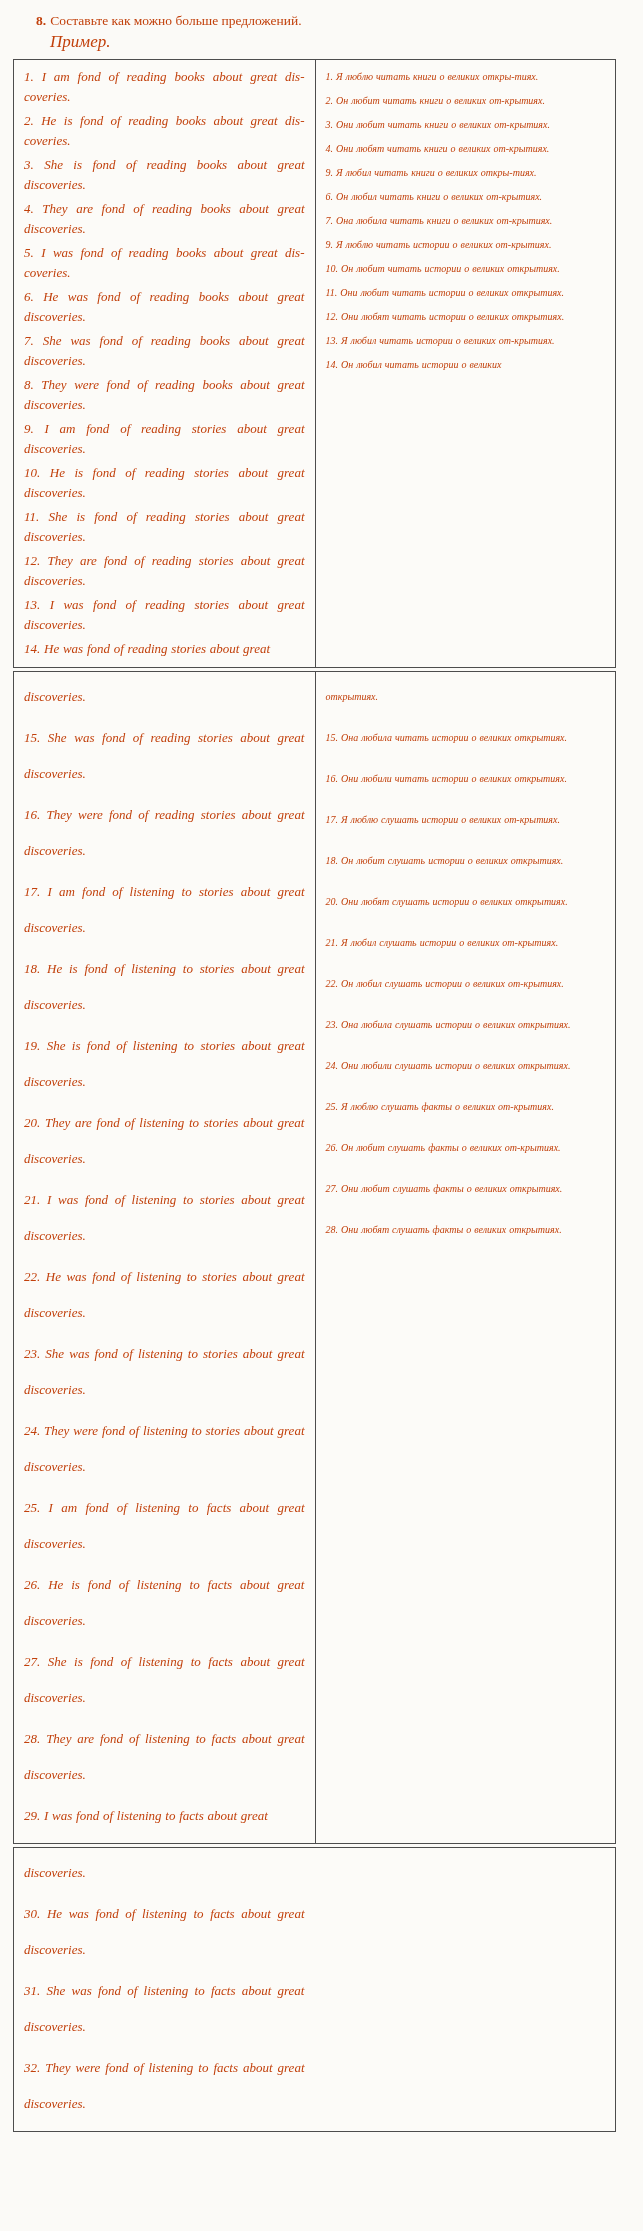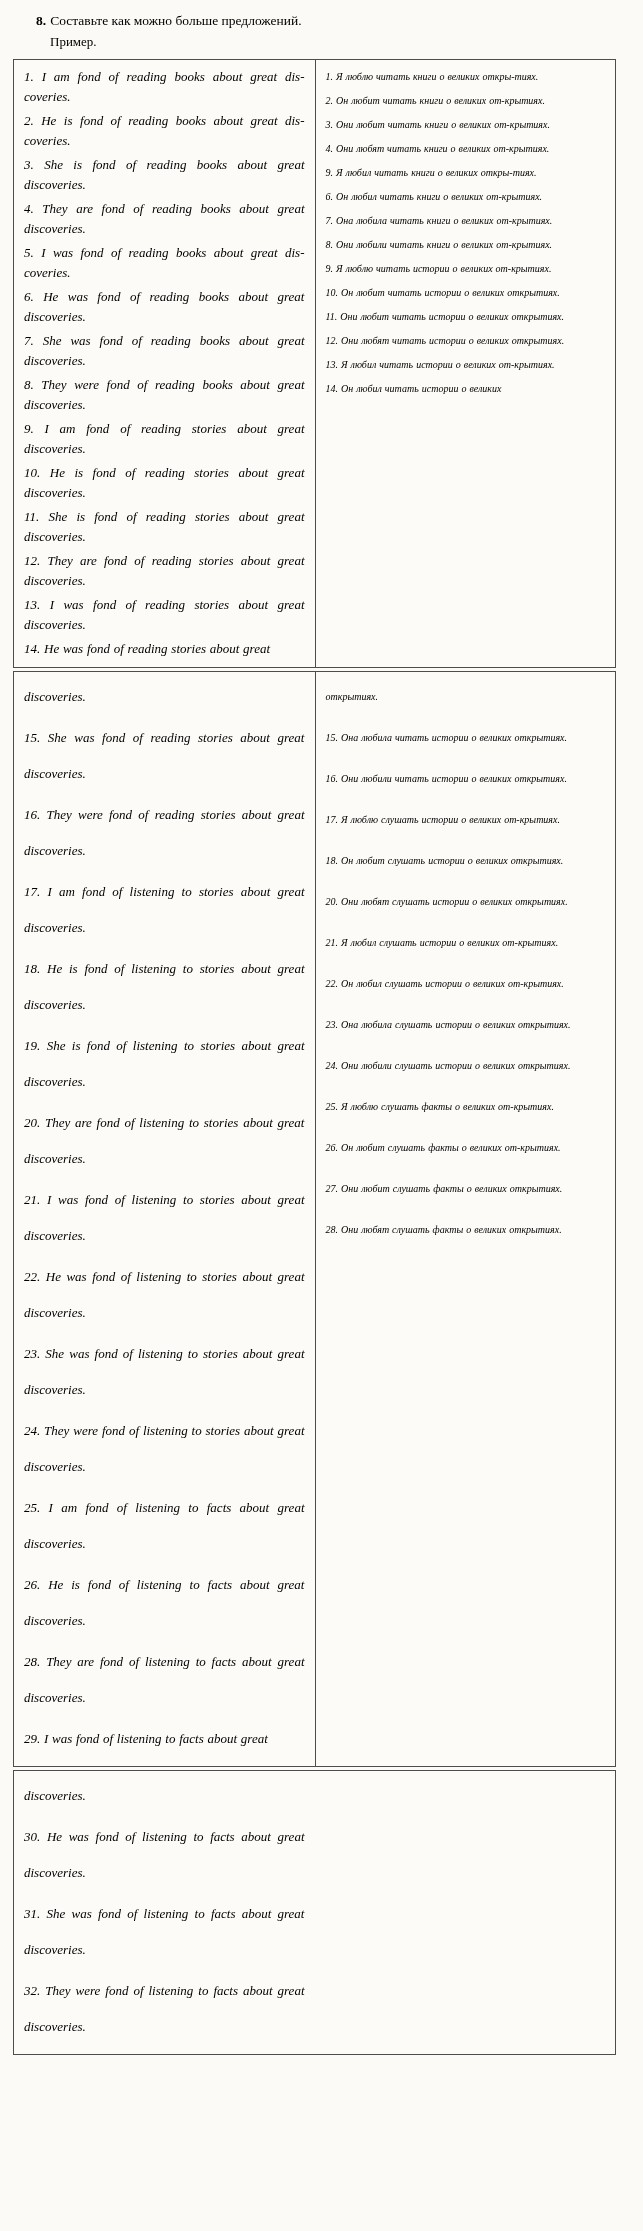--- a/index.html
+++ b/index.html
@@ -5,34 +5,35 @@
   html, body {
     margin: 0;
     padding: 0;
     background: #f7f7f4;
   }
   .page {
     position: relative;
     width: 643px;
     height: 2231px;
     background: #fbfaf7;
-    color: #000000;
+    color: #c2410c;
     font-family: "Liberation Serif", "DejaVu Serif", serif;
     overflow: hidden;
     box-sizing: border-box;
   }
   .heading {
     margin: 12px 0 0 36px;
     font-size: 13.5px;
     line-height: 17px;
   }
   .heading .num { font-weight: bold; margin-right: 4px; }
   .example {
     margin: 5px 8px 9px 50px;
-    font-size: 13px;
+    font-size: 17px;
+    font-style: italic;
     line-height: 16px;
   }
   .block {
     display: flex;
     align-items: stretch;
     margin: 0 27px 3px 13px;
     border: 1px solid #4d4d4d;
     background: #fcfbf8;
   }
   .col {
@@ -84,21 +85,20 @@
       </div>
     <div class="col right">
 
     <p class="entry">1. Я люблю читать книги о великих откры-тиях.</p>
         <p class="entry">2. Он любит читать книги о великих от-крытиях.</p>
         <p class="entry">3. Они любит читать книги о великих от-крытиях.</p>
         <p class="entry">4. Они любят читать книги о великих от-крытиях.</p>
         <p class="entry">9. Я любил читать книги о великих откры-тиях.</p>
         <p class="entry">6. Он любил читать книги о великих от-крытиях.</p>
         <p class="entry">7. Она любила читать книги о великих от-крытиях.</p>
-        <p class="entry">8. Они любили читать книги о великих от-крытиях.</p>
         <p class="entry">9. Я люблю читать истории о великих от-крытиях.</p>
         <p class="entry">10. Он любит читать истории о великих открытиях.</p>
         <p class="entry">11. Они любит читать истории о великих открытиях.</p>
         <p class="entry">12. Они любят читать истории о великих открытиях.</p>
         <p class="entry">13. Я любил читать истории о великих от-крытиях.</p>
         <p class="entry">14. Он любил читать истории о великих</p>
       </div>
   </div>
 
   <div class="block loose">
@@ -110,20 +110,21 @@
         <p class="entry">17. I am fond of listening to stories about great discoveries.</p>
         <p class="entry">18. He is fond of listening to stories about great discoveries.</p>
         <p class="entry">19. She is fond of listening to stories about great discoveries.</p>
         <p class="entry">20. They are fond of listening to stories about great discoveries.</p>
         <p class="entry">21. I was fond of listening to stories about great discoveries.</p>
         <p class="entry">22. He was fond of listening to stories about great discoveries.</p>
         <p class="entry">23. She was fond of listening to stories about great discoveries.</p>
         <p class="entry">24. They were fond of listening to stories about great discoveries.</p>
         <p class="entry">25. I am fond of listening to facts about great discoveries.</p>
         <p class="entry">26. He is fond of listening to facts about great discoveries.</p>
+        <p class="entry">27. She is fond of listening to facts about great discoveries.</p>
         <p class="entry">28. They are fond of listening to facts about great discoveries.</p>
         <p class="entry">29. I was fond of listening to facts about great</p>
       </div>
     <div class="col right">
 
     <p class="entry">открытиях.</p>
         <p class="entry">15. Она любила читать истории о великих открытиях.</p>
         <p class="entry">16. Они любили читать истории о великих открытиях.</p>
         <p class="entry">17. Я люблю слушать истории о великих от-крытиях.</p>
         <p class="entry">18. Он любит слушать истории о великих открытиях.</p>

